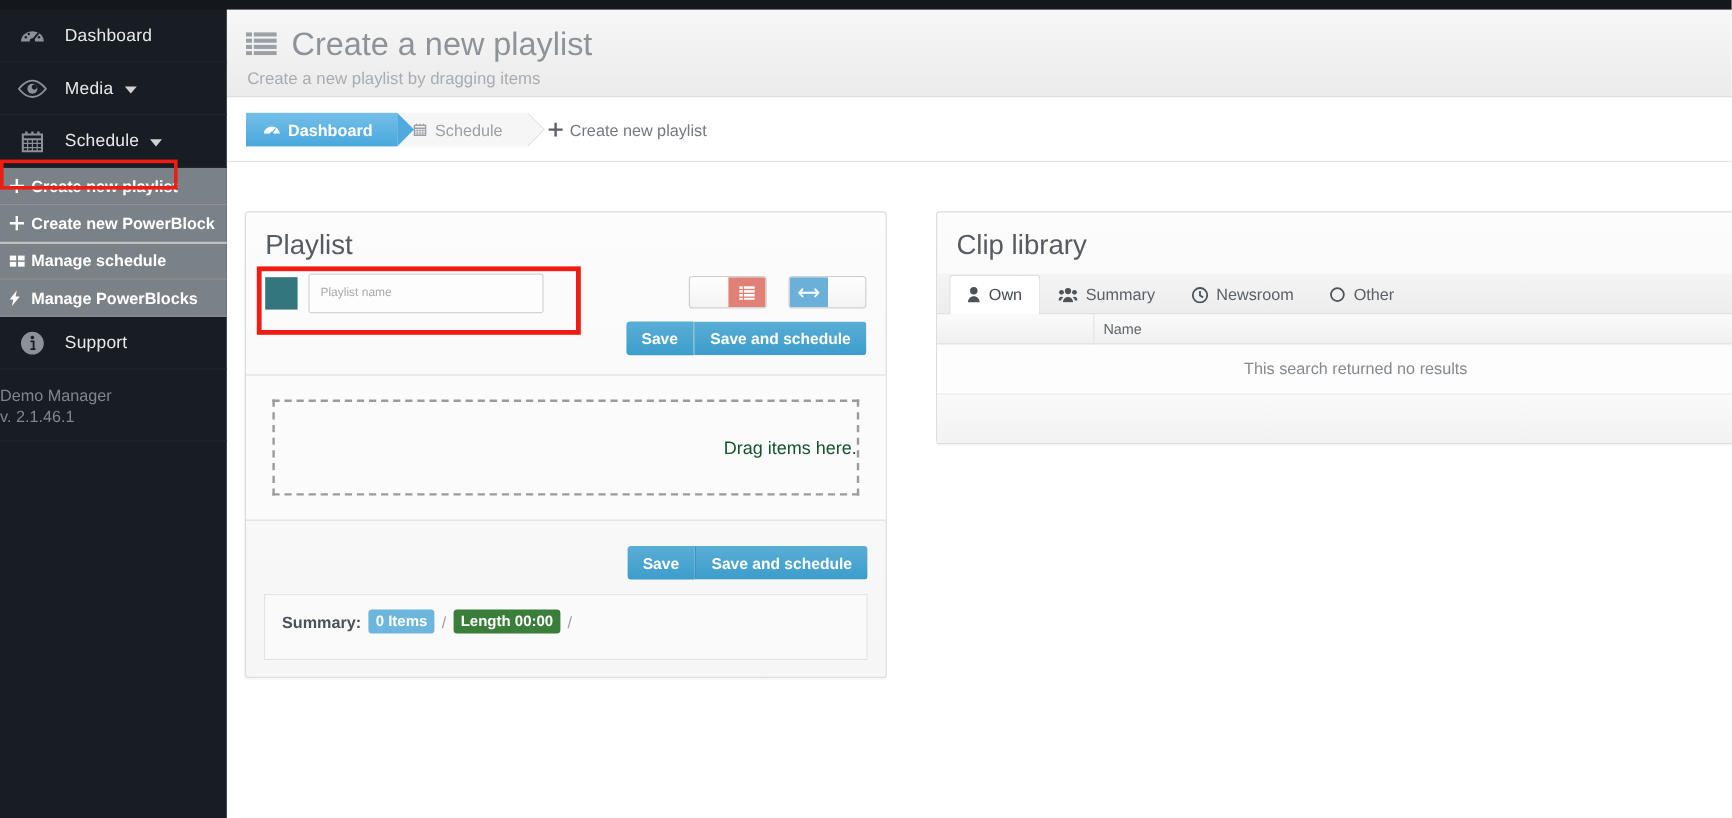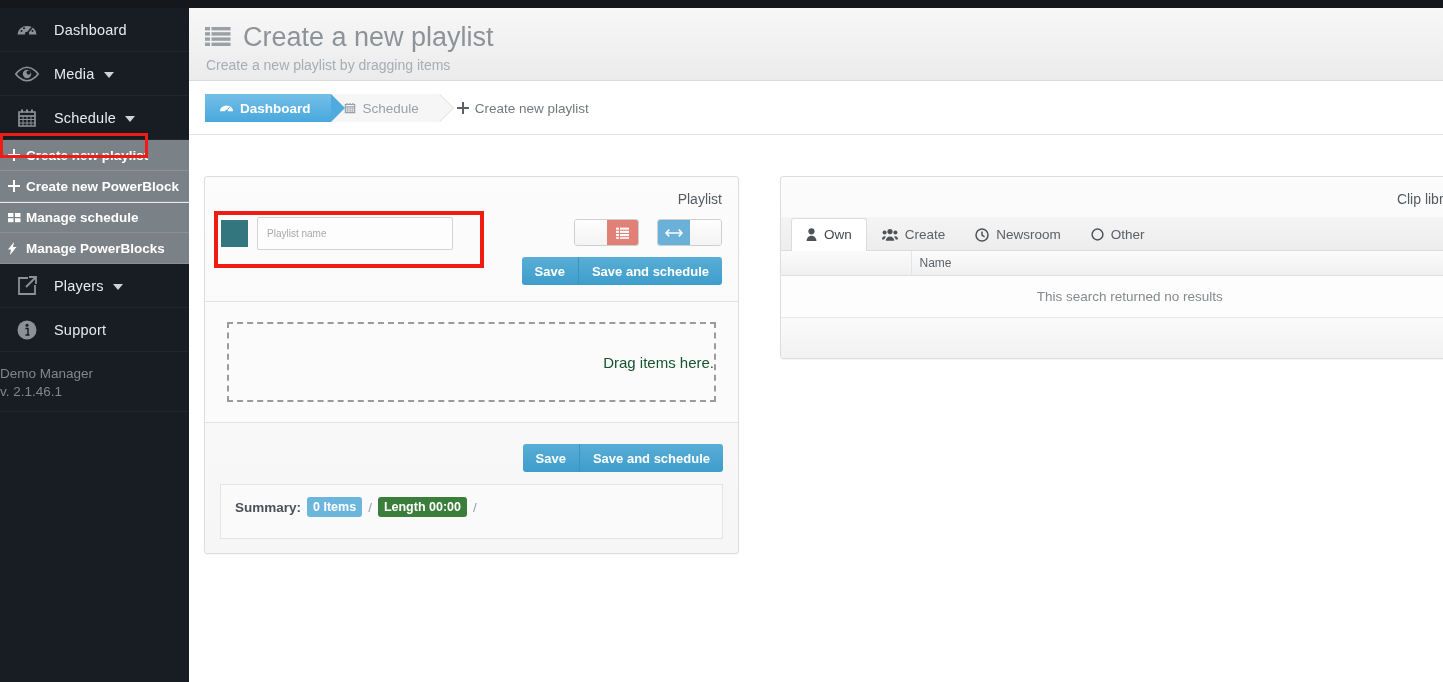--- a/index.html
+++ b/index.html
@@ -92,21 +92,21 @@
     border-left:14px solid #dedede; z-index:1;
   }
 
   
   #main-area { position:absolute; left:0; top:133px; width:1254px; height:541px; }
   .panel {
     background:linear-gradient(to bottom,#fcfcfc,#f6f6f6);
     border:1px solid #dddddd; border-radius:3px;
     box-shadow:0 1px 1px rgba(0,0,0,.04);
   }
-  .panel-title { font-size:14px; color:#555b60; padding:14px 16px 10px 16px; font-weight:normal;text-align:right; }
+  .panel-title { font-size:23px; color:#555b60; padding:14px 16px 10px 16px; font-weight:normal; }
 
   #playlist-panel { position:absolute; left:15px; top:35px; width:535px; }
   .pl-head { padding:0 16px 16px 16px; display:flex; align-items:flex-start; position:relative; min-height:80px; }
   #name-hl {
     position:absolute; left:9px; top:-6px; width:270px; height:57px;
     border:4px solid #ee1c13; pointer-events:none;
   }
   .swatch { width:27px; height:27px; background:#34767e; margin-right:9px; margin-top:3px; cursor:pointer; }
   .name-input {
     width:196px; height:33px; border:1px solid #d4d4d4; background:#fdfdfd;
@@ -253,31 +253,20 @@
     <div class="sub-item">
       <span class="sico">
         <svg width="9" height="13" viewBox="0 0 9 13">
             <path d="M6 0 L0 7.5h3L2 13 8.5 5H5z" fill="#fff"></path>
           </svg>
       </span>
       <span>Manage PowerBlocks</span>
     </div>
   </div>
 
-  <div class="nav-item">
-    <span class="nav-ico">
-      <svg width="24" height="24" viewBox="0 0 24 24">
-        <path d="M13 4h-9v16h16v-9" fill="none" stroke="#8a9199" stroke-width="1.8"></path>
-        <path d="M11 13 L20.5 3.5" stroke="#8a9199" stroke-width="1.8"></path>
-        <path d="M14 3h7v7" fill="none" stroke="#8a9199" stroke-width="1.8"></path>
-      </svg>
-    </span>
-    <span class="nav-label">Players</span>
-    <span class="caret"></span>
-  </div>
 
   <div class="nav-item">
     <span class="nav-ico">
       <svg width="24" height="24" viewBox="0 0 24 24">
         <circle cx="12" cy="12" r="9.5" fill="#8a9199"></circle>
         <circle cx="12" cy="7.3" r="1.5" fill="#181d23"></circle>
         <path d="M10.4 10.4h2.6v6.6h1.5M10.4 17h4.1" stroke="#181d23" stroke-width="1.5" fill="none"></path>
       </svg>
     </span>
     <span class="nav-label">Support</span>
@@ -436,21 +425,21 @@
           <span class="tico">
             <svg width="16" height="13" viewBox="0 0 16 13">
               <circle cx="8" cy="3.6" r="2.6" fill="#4e5358"></circle>
               <path d="M3.8 12.8c0-2.5 1.9-4.3 4.2-4.3s4.2 1.8 4.2 4.3z" fill="#4e5358"></path>
               <circle cx="2.6" cy="4.6" r="2" fill="#4e5358"></circle>
                 <path d="M0 11.4c0-1.9 1.2-3.1 2.6-3.1 .6 0 1.1.2 1.5.5-1 .8-1.6 1.8-1.8 2.6z" fill="#4e5358"></path>
               <circle cx="13.4" cy="4.6" r="2" fill="#4e5358"></circle>
                 <path d="M16 11.4c0-1.9-1.2-3.1-2.6-3.1-.6 0-1.1.2-1.5.5 1 .8 1.6 1.8 1.8 2.6z" fill="#4e5358"></path>
             </svg>
           </span>
-          <span>Create</span>
+          <span>Summary</span>
         </div>
         <div class="tab">
           <span class="tico">
             <svg width="14" height="14" viewBox="0 0 14 14">
                 <circle cx="7" cy="7" r="6" fill="none" stroke="#4e5358" stroke-width="1.5"></circle>
                 <path d="M7 3.4V7.2l2.6 1.6" stroke="#4e5358" stroke-width="1.5" fill="none"></path>
               </svg>
           </span>
           <span>Newsroom</span>
         </div>

